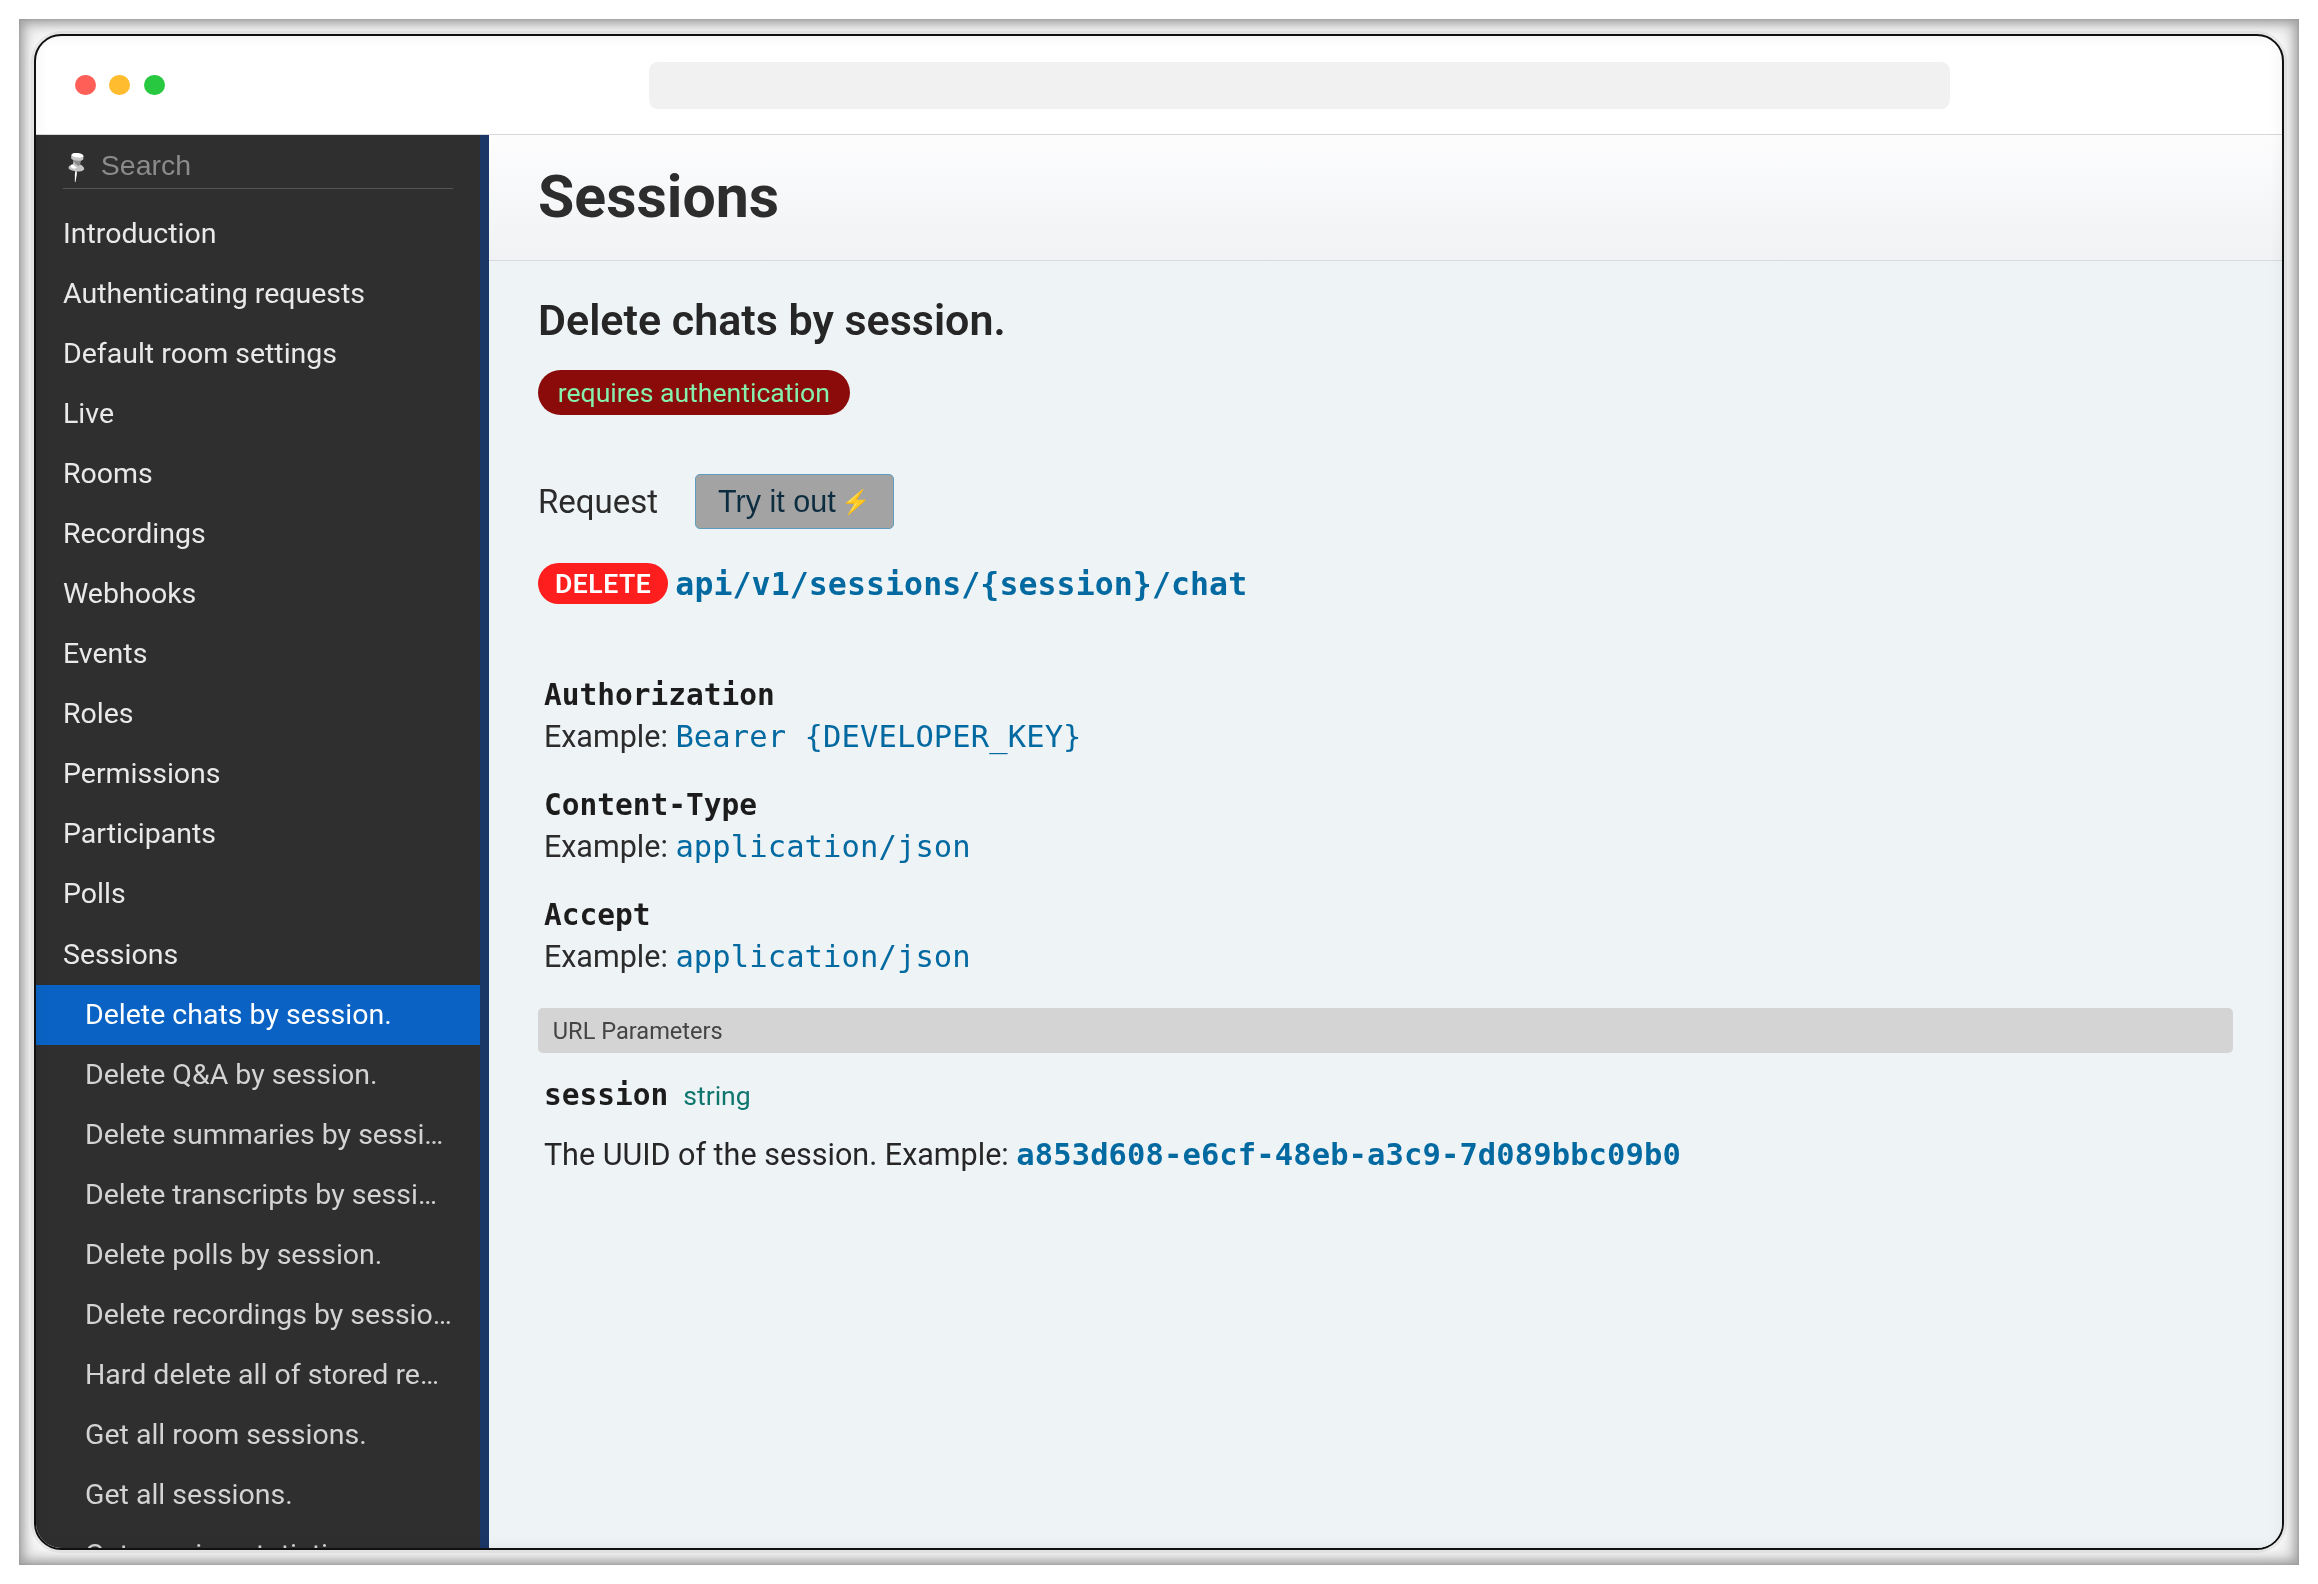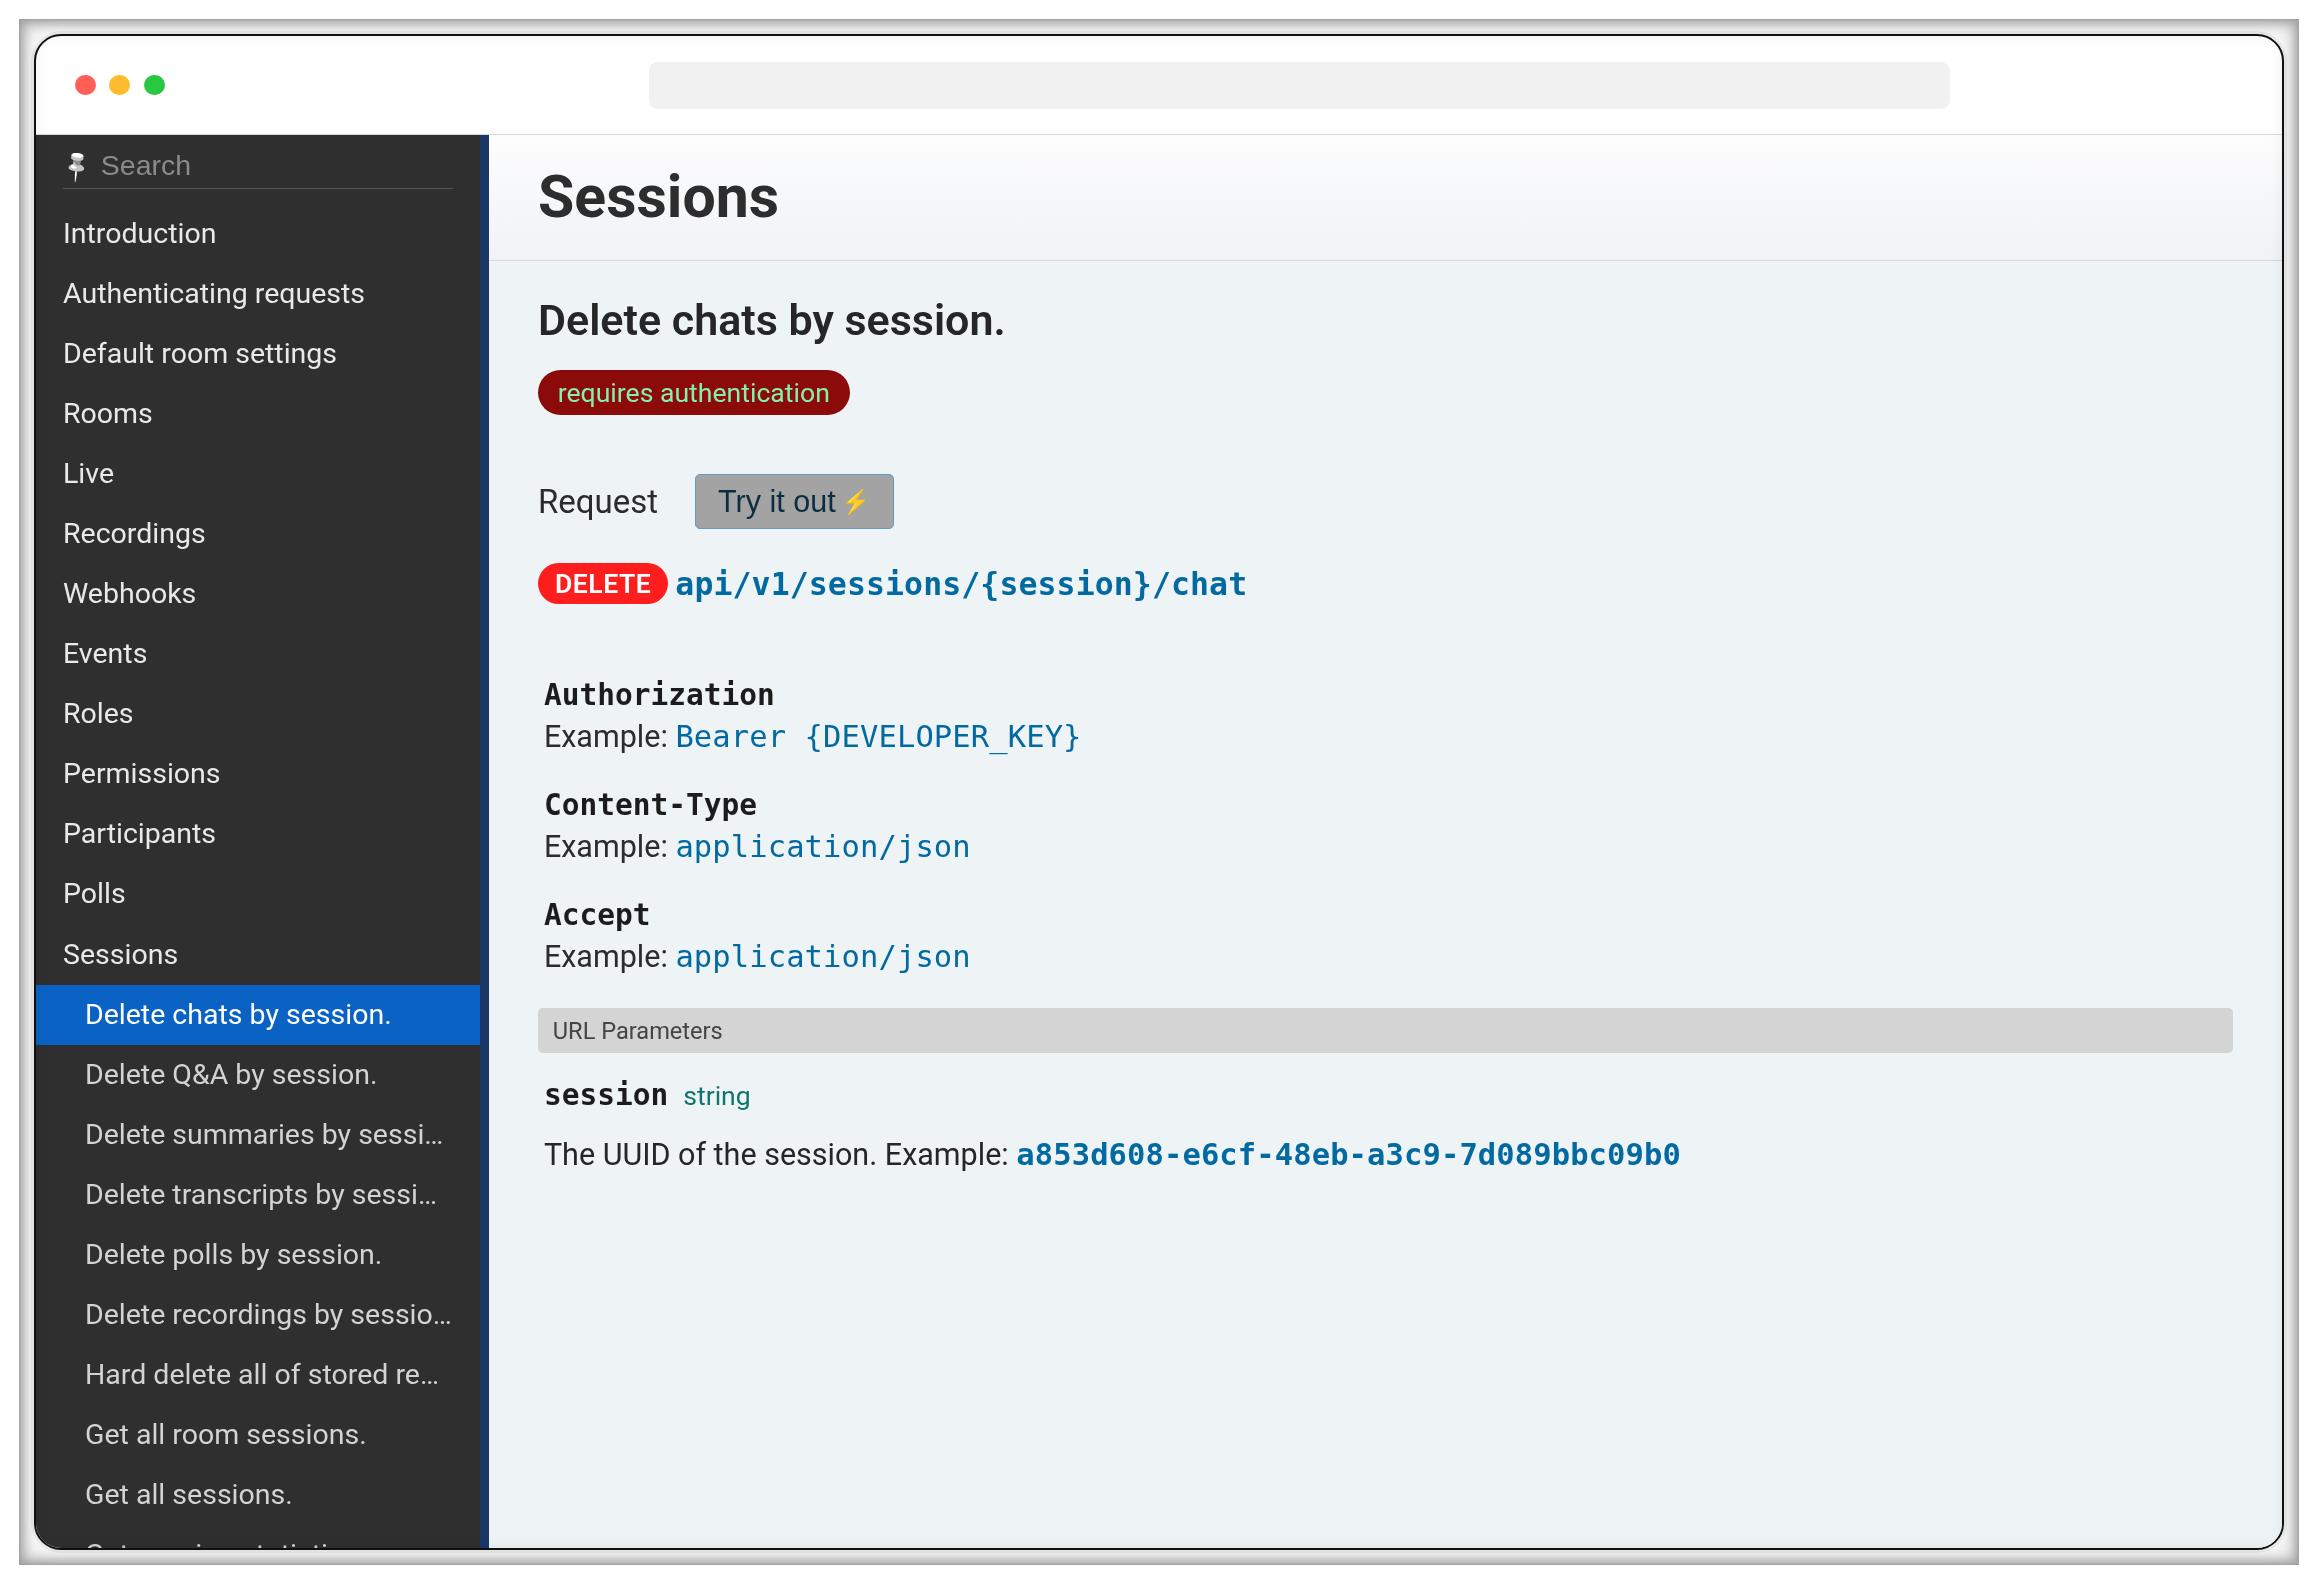--- a/index.html
+++ b/index.html
@@ -114,22 +114,22 @@
       <aside class="sidebar">
         <div class="search-row">
           <span class="pin">📌</span>
           <input class="search-input" type="text" placeholder="Search" style="">
         </div>
         <div class="search-underline"></div>
         <nav class="nav" id="nav">
             <div class="nav-item">Introduction</div>
             <div class="nav-item">Authenticating requests</div>
             <div class="nav-item">Default room settings</div>
+            <div class="nav-item">Live</div>
             <div class="nav-item">Rooms</div>
-            <div class="nav-item">Live</div>
             <div class="nav-item">Recordings</div>
             <div class="nav-item">Webhooks</div>
             <div class="nav-item">Events</div>
             <div class="nav-item">Roles</div>
             <div class="nav-item">Permissions</div>
             <div class="nav-item">Participants</div>
             <div class="nav-item">Polls</div>
             <div class="nav-item">Sessions</div>
             <div class="nav-item nav-sub nav-active">Delete chats by session.</div>
             <div class="nav-item nav-sub">Delete Q&amp;A by session.</div>

